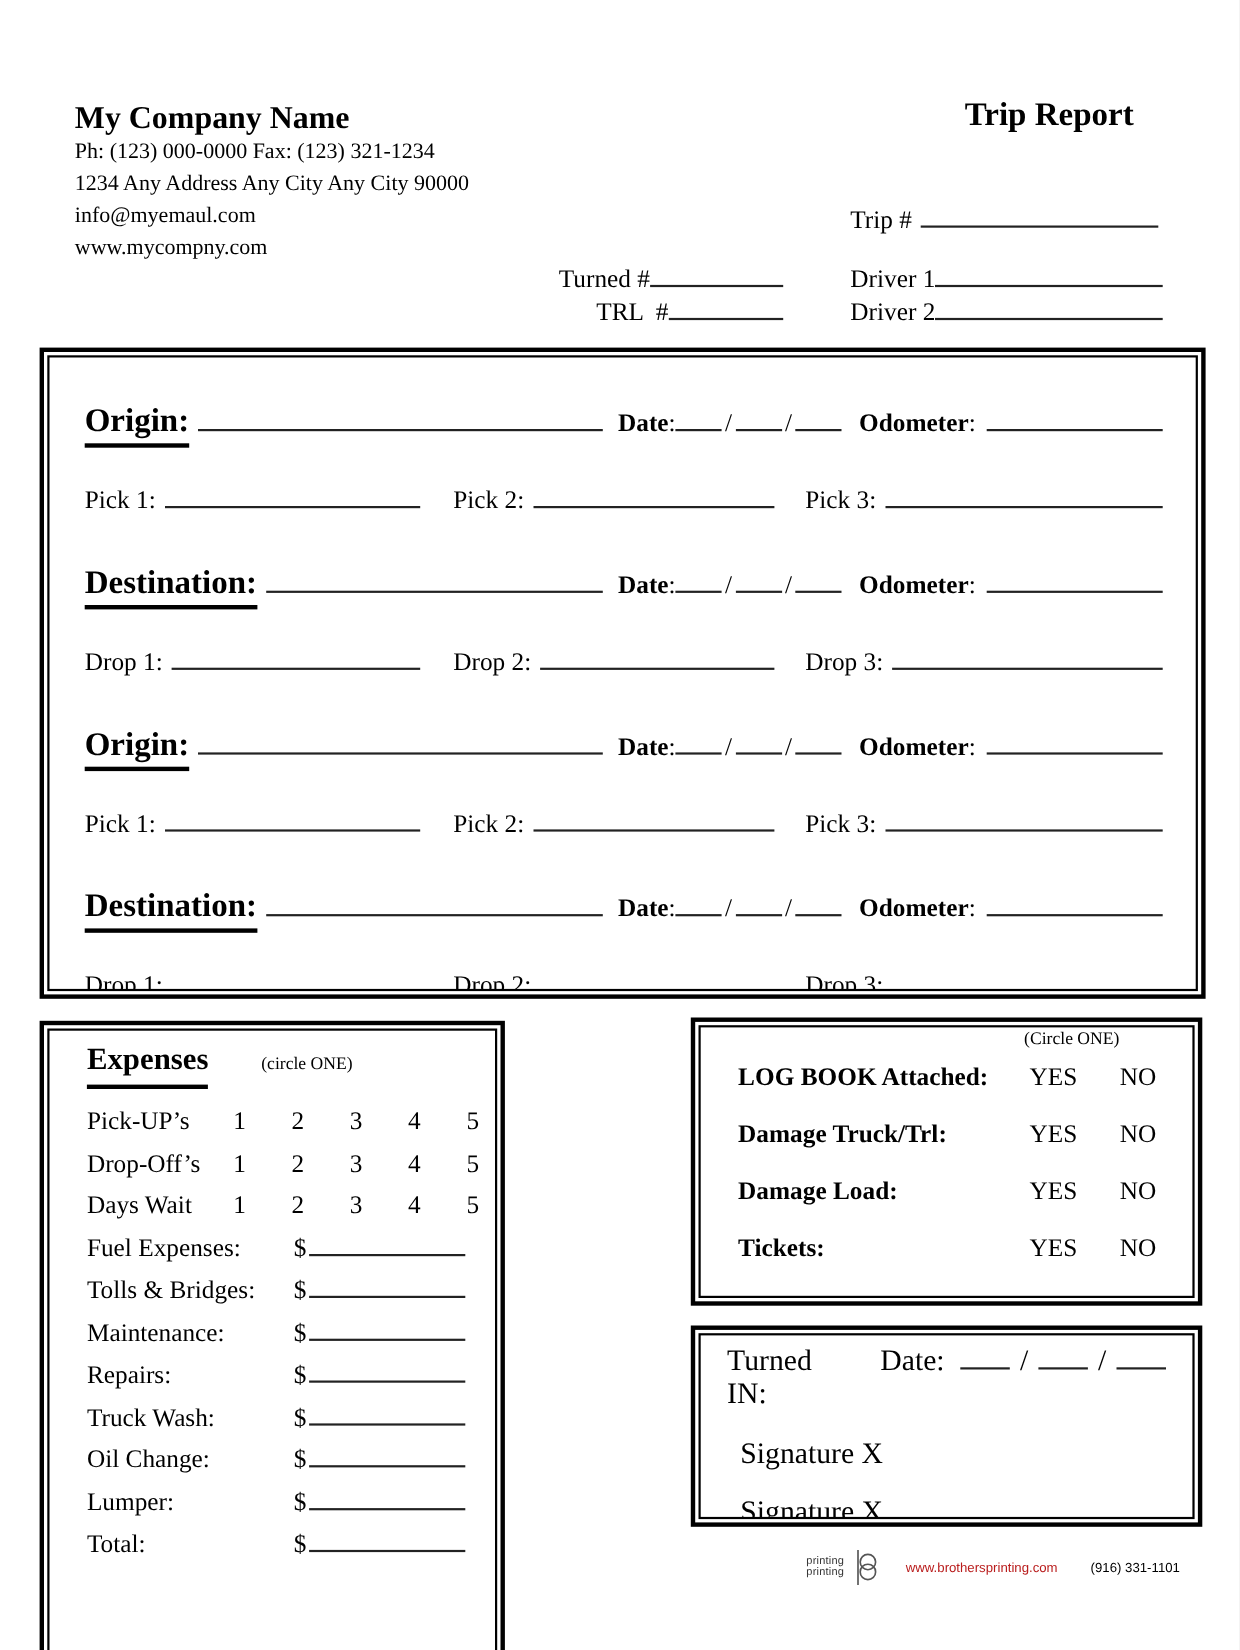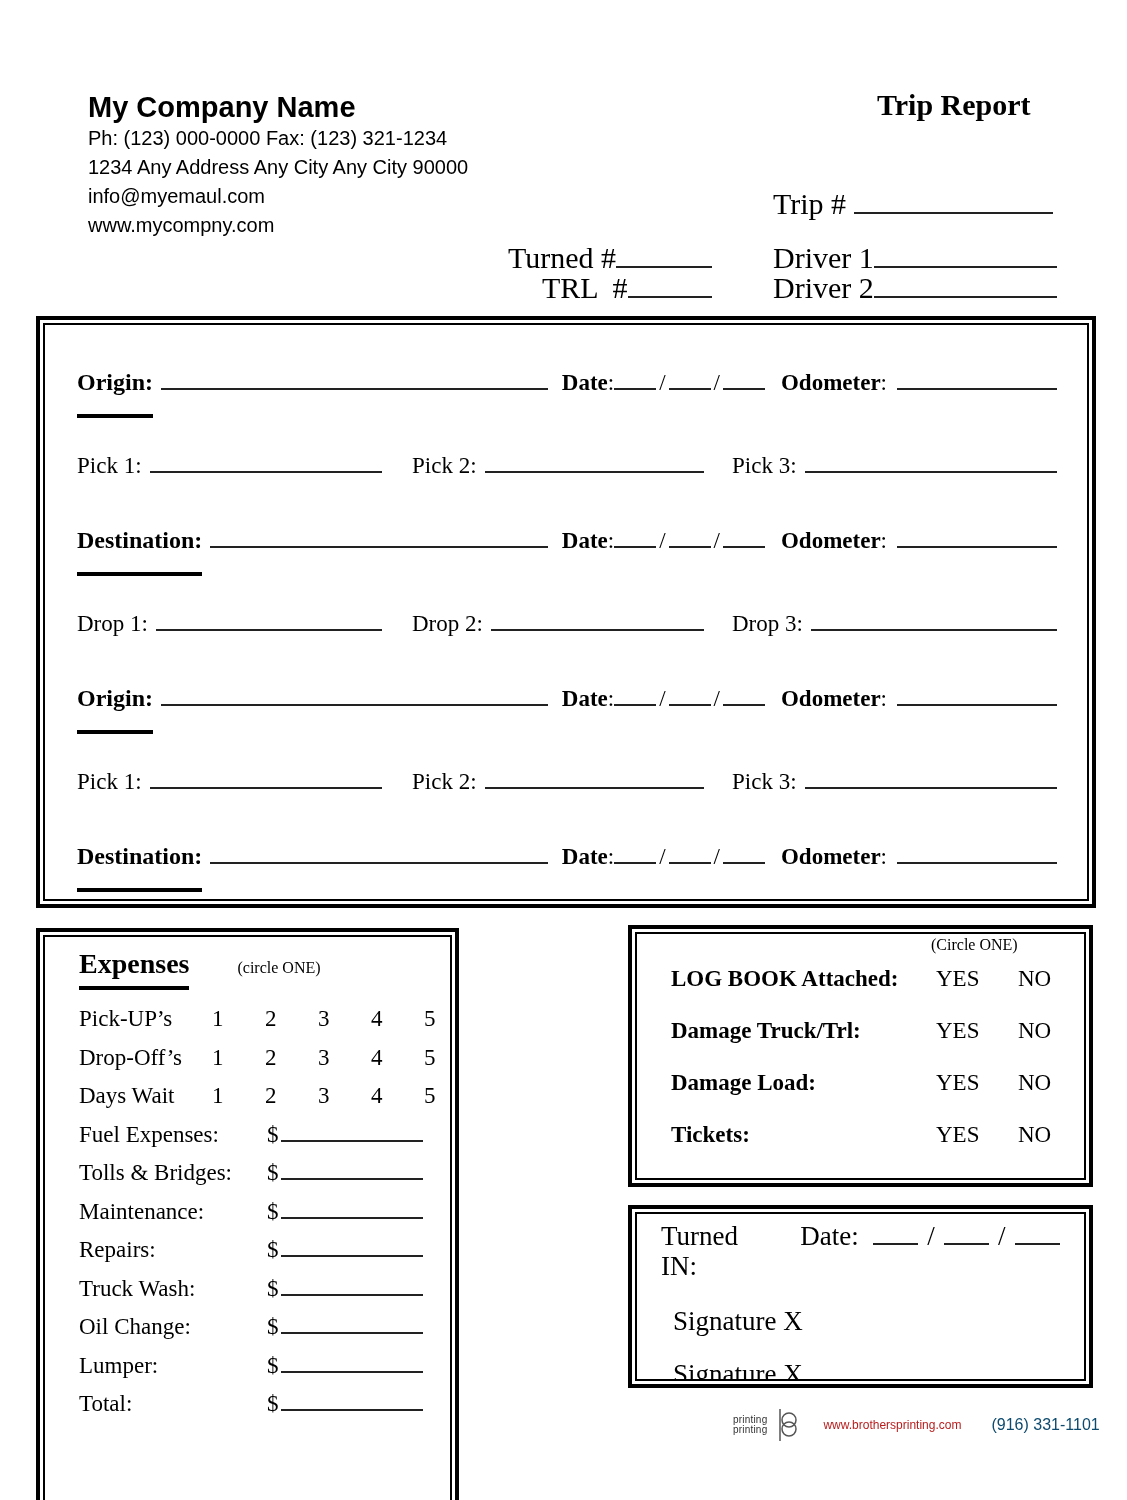--- a/index.html
+++ b/index.html
@@ -3,26 +3,26 @@
 <meta charset="utf-8">
 <style>
   html,body { margin:0; padding:0; background:#e8e8e8; }
   .page {
     position:relative; width:1127px; height:1500px; background:#ffffff;
     font-family:"Liberation Serif", serif; color:#000; overflow:hidden;
     margin:0 auto;
   }
 
   
-  .company-block { position:absolute; left:88px; top:90px; font-family:Liberation Sans, sans-serif; }
+  .company-block { position:absolute; left:68px; top:90px; font-family:Liberation Serif, serif; }
   .company-name  { font-size:29px; font-weight:bold; line-height:34px; margin:0; }
   .contact-line  { font-size:20px; line-height:29px; }
   .report-title  { position:absolute; left:877px; top:88px; font-size:30px; font-weight:bold; }
 
-  .fieldline { position:absolute; display:flex; align-items:baseline; font-size:30px; line-height:28px; }
+  .fieldline { position:absolute; display:flex; align-items:baseline; font-size:23px; line-height:28px; }
   .pre { white-space:pre;margin-left:34px; }
 
   
   .bl { display:inline-block; height:1em; border-bottom:2px solid #222; margin-bottom:-4px; }
 
   .trip-field    { left:773px; top:182px; width:280px; }
   .truck-field   { left:508px; top:236px; width:204px; }
   .trl-field     { left:508px; top:266px; width:204px; }
   .driver1-field { left:773px; top:236px; width:284px; }
   .driver2-field { left:773px; top:266px; width:284px; }
@@ -34,21 +34,21 @@
   .dbox-inner { box-sizing:border-box; width:100%; height:100%; border:2px solid #000; overflow:hidden; }
 
   .main-box     { left:36px;  top:316px;  width:1060px; height:592px; }
   .expenses-box { left:36px;  top:928px;  width:423px;  height:641px; }
   .log-box      { left:628px; top:925px;  width:465px;  height:262px; }
   .turned-box   { left:628px; top:1205px; width:465px;  height:183px; }
 
   
   .main-content { padding:38px 30px 0 32px; }
   .hrow { display:flex; align-items:baseline; line-height:39px; margin-bottom:30px; font-size:23px; }
-  .hlabel { font-size:24px; font-weight:bold; border-bottom:4px solid #000; padding-bottom:12px; }
+  .hlabel { font-size:30px; font-weight:bold; border-bottom:4px solid #000; padding-bottom:1px; }
   .hrow .bl.fill { flex:1; margin:0 14px 0 8px; }
   .boldlbl { font-weight:bold; }
   .date-bl { width:42px; }
   .slash { padding:0 3px; }
   .odolbl { margin-left:16px; }
   .odo-bl { width:160px; margin-left:10px; }
 
   .frow { display:flex; align-items:baseline; line-height:30px; margin-bottom:40px; font-size:23px; }
   .fcell { display:flex; align-items:baseline; box-sizing:border-box; }
   .fcell .bl { flex:1; margin-left:8px; }
@@ -84,21 +84,21 @@
   .ti-slash { padding:0 9px; }
   .ti-sig { margin-top:25px;flex-direction:column; }
   .ti-sig .bl { flex:1; margin-left:12px; }
 
   
   .footer { position:absolute; left:733px; top:1407px; display:flex; align-items:center;
             font-family:"Liberation Sans", sans-serif; color:#333; }
   .bp-name { font-size:10px; line-height:10px; letter-spacing:0.2px; }
   .bp-logo { margin-left:10px; }
   .bp-site { font-size:12px; margin-left:24px; color:#b91c1c; }
-  .bp-phone { font-size:16px; margin-left:30px; color:#0c4a6e; }
+  .bp-phone { font-size:12px; margin-left:30px; color:#000000; }
 </style>
 </head>
 <body>
 
 <div class="page">
 
   <div class="company-block">
     <div class="company-name">My Company Name</div>
     <div class="contact-line">Ph: (123) 000-0000 Fax: (123) 321-1234</div>
     <div class="contact-line">1234 Any Address Any City Any City 90000</div>

